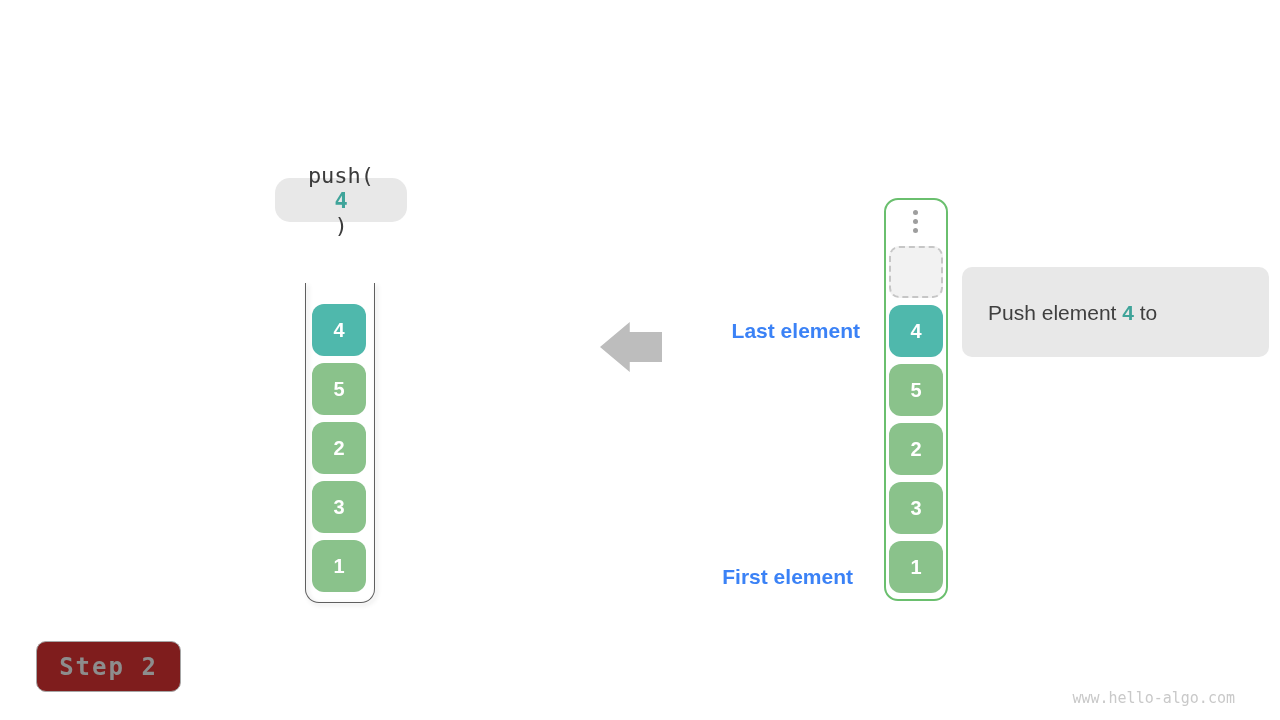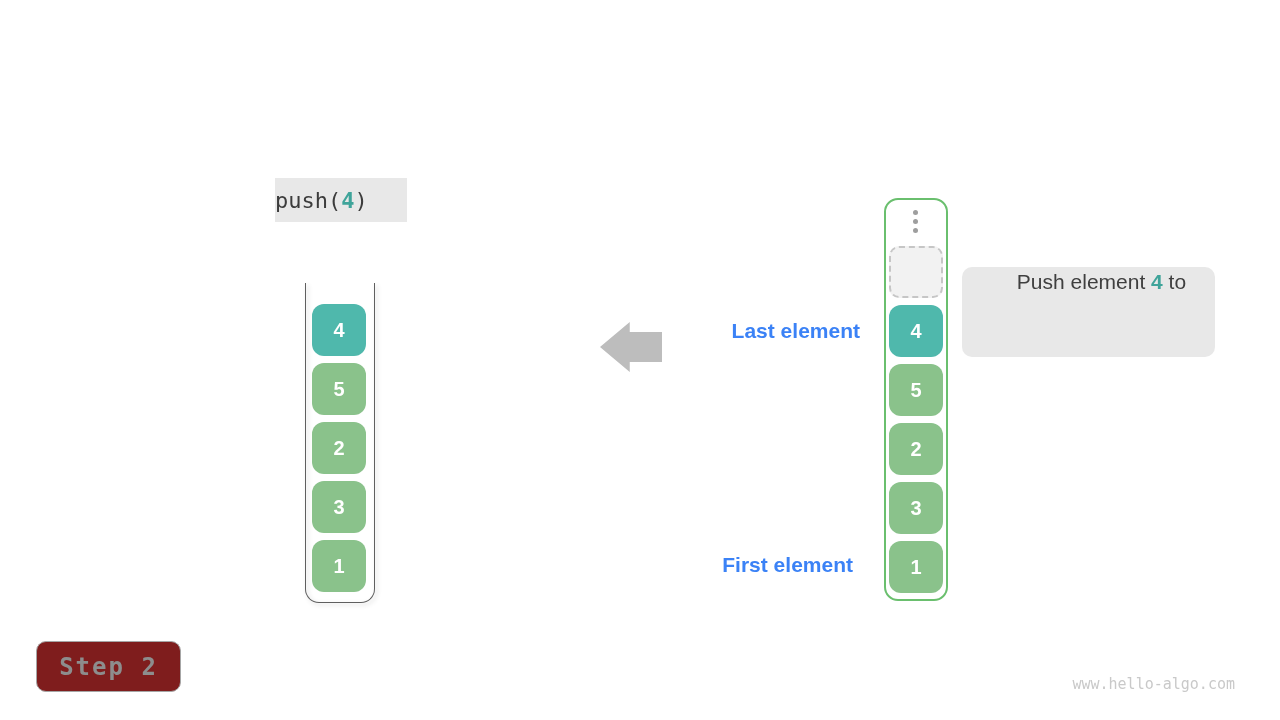--- a/index.html
+++ b/index.html
@@ -3,23 +3,23 @@
 <meta charset="utf-8">
 <style>
   html,body{margin:0;padding:0;background:#fff;}
   .canvas{
     position:relative;width:1280px;height:720px;background:#fff;overflow:hidden;
     font-family:"Liberation Sans",sans-serif;
   }
   
   .op-label{
     position:absolute;left:275px;top:178px;width:132px;height:44px;
-    background:var(--label-bg,#e8e8e8);border-radius:0;
-    display:flex;align-items:center;
-    font-family:"DejaVu Sans Mono",monospace;font-size:22px;color:var(--dark-text,#3c3c3c);
+    background:var(--label-bg,#e8e8e8);border-radius:15px;
+    display:flex;align-items:center;justify-content:center;
+    font-family:"DejaVu Sans Mono",monospace;font-size:22px;color:var(--dark-text,#3c3c3c);flex-direction:column;
   }
   .accent{color:var(--accent-teal,#3fa99e);font-weight:700;}
 
   
   .cell{
     position:absolute;width:54px;height:52px;border-radius:12px;
     display:flex;align-items:center;justify-content:center;
     color:#fff;font-weight:700;font-size:20px;
   }
   .cell[data-state="new"]{background:var(--new-item-fill,#4fb8ac);}
@@ -57,46 +57,46 @@
 
   
   .arrow-left{
     position:absolute;left:600px;top:322px;width:62px;height:50px;
     background:var(--arrow-gray,#bdbdbd);
     clip-path:polygon(0 50%,48% 0,48% 20%,100% 20%,100% 80%,48% 80%,48% 100%);
   }
   .lbl{position:absolute;width:200px;text-align:right;font-weight:700;
     font-size:21px;color:#3b82f6;}
   .lbl-last{left:660px;top:319px;}
-  .lbl-first{left:653px;top:553px;}
+  .lbl-first{left:653px;top:565px;}
   .caption{
     position:absolute;left:430px;top:428px;width:420px;text-align:center;
     font-size:22px;color:var(--muted-text,#9c9c9c);
   }
 
   
   .tooltip{
-    position:absolute;left:962px;top:267px;width:253px;height:90px;box-sizing:border-box;
+    position:absolute;left:962px;top:267px;width:307px;height:90px;box-sizing:border-box;
     background:var(--label-bg,#e8e8e8);border-radius:10px;
-    display:flex;flex-direction:row;justify-content:center;
+    display:flex;flex-direction:column;justify-content:center;
     padding-left:26px;font-size:21px;line-height:29px;color:#3f3f3f;
   }
 
   
   .step-badge{
     position:absolute;left:36px;top:641px;width:145px;height:51px;box-sizing:border-box;
     background:#7f1d1d;border:1px solid #a6a6a6;border-radius:10px;
     display:flex;align-items:center;justify-content:center;
     font-family:"DejaVu Sans Mono",monospace;font-weight:700;font-size:24px;
     letter-spacing:2px;color:var(--step-text,#8d8d8d);
   }
 
   
   .watermark{
-    position:absolute;right:45px;top:675px;
+    position:absolute;right:45px;top:689px;
     font-family:"DejaVu Sans Mono",monospace;font-size:15px;
     color:var(--watermark-text,#c9c9c9);
     margin-left:44px;
   }
 </style>
 </head>
 <body>
 
 <div class="canvas">
 

